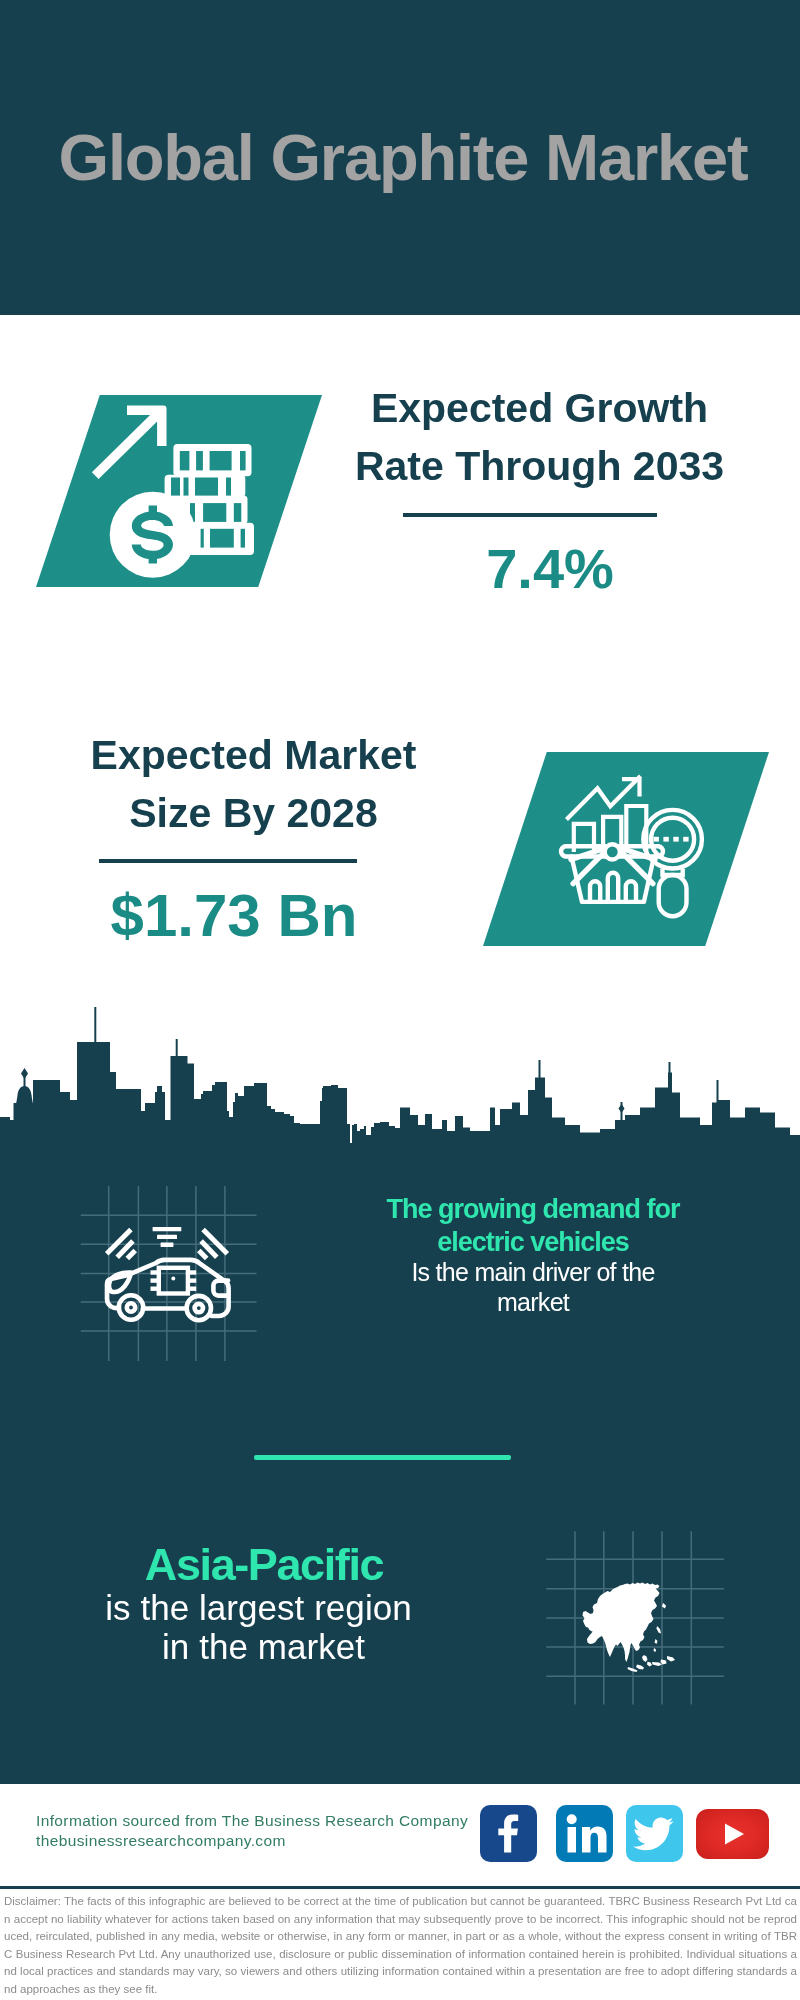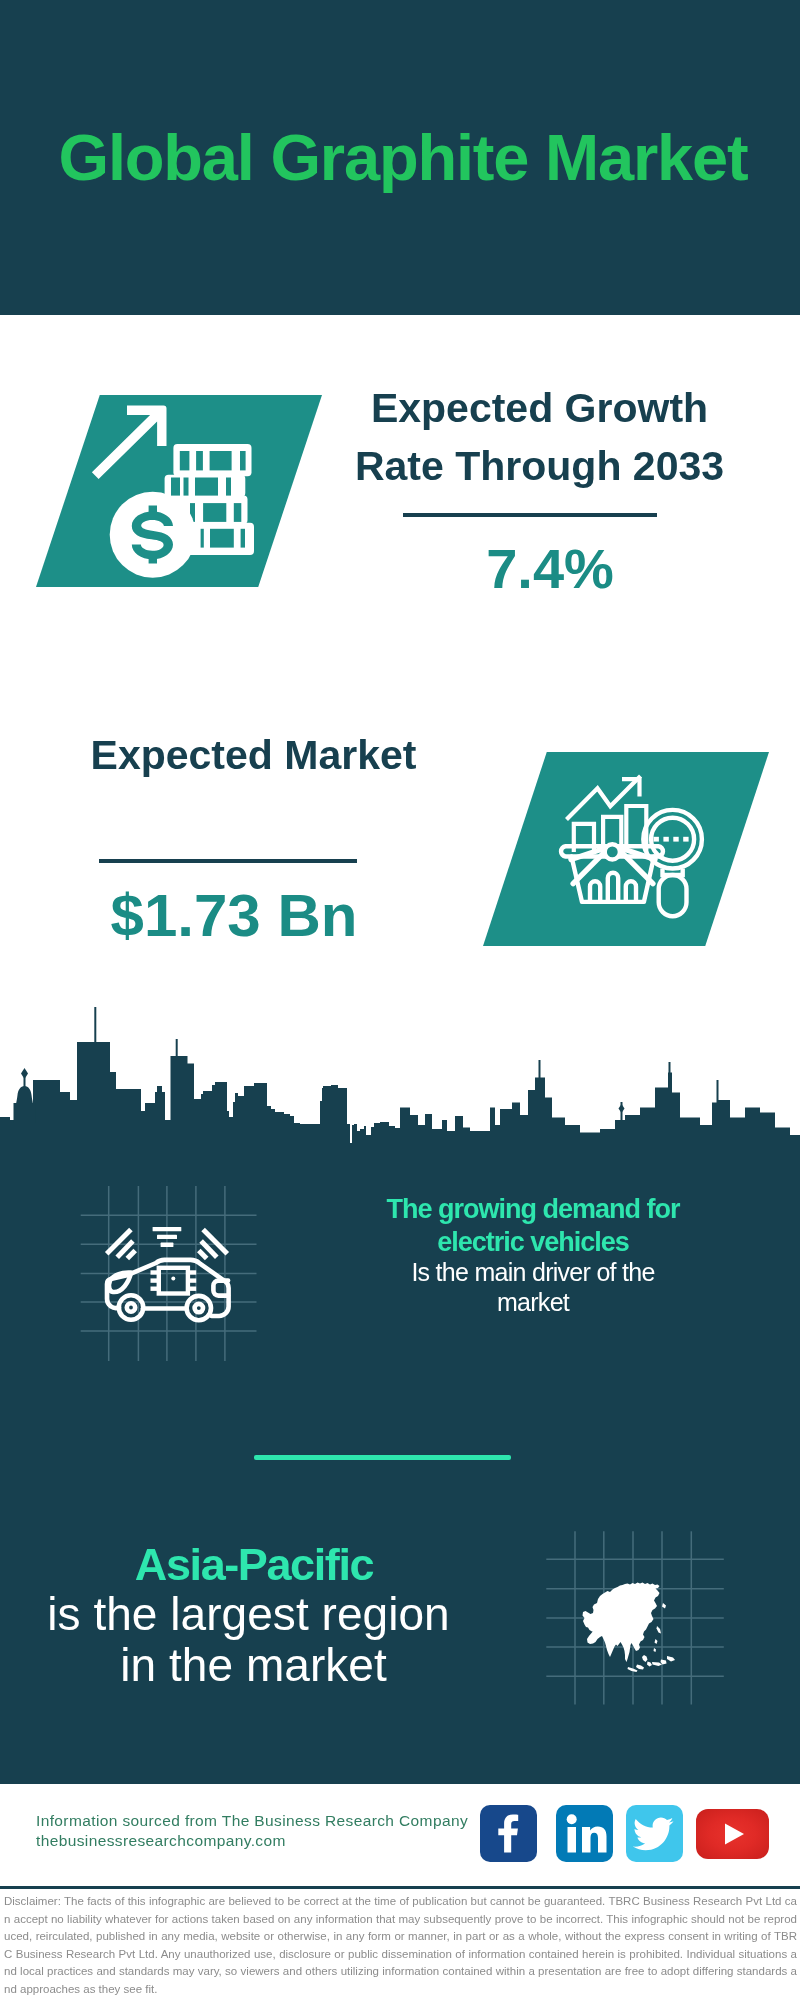--- a/index.html
+++ b/index.html
@@ -2,21 +2,21 @@
 <html><head>
 <meta charset="utf-8">
 <style>
   html,body{margin:0;padding:0;}
   body{width:800px;height:2000px;background:#ffffff;font-family:"Liberation Sans",sans-serif;overflow:hidden;}
   .page{position:relative;width:800px;height:2000px;background:#ffffff;}
 
   
   .header{position:absolute;left:0;top:0;width:800px;height:315px;background:#17404f;}
   .header-title{position:absolute;left:0;top:0;width:800px;height:315px;display:flex;align-items:center;justify-content:center;
-    color:#22c55e;font-size:65px;font-weight:bold;line-height:1;letter-spacing:-1.2px;padding-top:0px;padding-left:6px;box-sizing:border-box;}
+    color:#a3a3a3;font-size:65px;font-weight:bold;line-height:1;letter-spacing:-1.2px;padding-top:0px;padding-left:6px;box-sizing:border-box;}
 
   
   .stat-label{position:absolute;text-align:center;color:#17404f;font-size:41px;font-weight:bold;line-height:1.42;}
   .stat-rule{position:absolute;height:4px;background:#17404f;}
   .stat-value{position:absolute;text-align:center;color:#1b8c85;font-weight:bold;line-height:1;}
 
   
   .tile{position:absolute;background:#1d8f88;}
   .tile.p1{left:36px;top:395px;width:286px;height:192px;clip-path:polygon(22.3% 0%,100% 0%,77.7% 100%,0% 100%);}
   .tile.p2{left:483px;top:752px;width:286px;height:194px;clip-path:polygon(22.3% 0%,100% 0%,77.7% 100%,0% 100%);}
@@ -128,20 +128,21 @@
         <line x1="90.1" y1="131.6" x2="124.5" y2="97.2"></line>
         <line x1="169.9" y1="131.6" x2="135.5" y2="97.2"></line>
         <line x1="88.0" y1="107.5" x2="122.5" y2="96.0"></line>
         <line x1="172.0" y1="107.5" x2="137.5" y2="96.0"></line>
       </g>
       <circle cx="129.3" cy="99.9" r="7.6" fill="#1d8f88" stroke="#ffffff" stroke-width="4.4"></circle>
     </svg>
   </div>
   <div class="stat-label" style="left:52px;top:726px;width:403px;">
     <div>Expected Market</div>
+    <div>Size By 2028</div>
   </div>
   <div class="stat-rule" style="left:99px;top:859px;width:258px;"></div>
   <div class="stat-value" style="left:32px;top:886px;width:404px;font-size:60px;">$1.73 Bn</div>
 
   <div class="darkbody"></div>
   <svg class="skyline" width="800" height="148" viewBox="0 1000 800 148" style="left:0;top:1000px;">
     <path fill="#17404f" d="M 0,1146 L 0,1117 L 10,1117 L 10,1120 L 14,1120 L 14,1104 L 33,1104 L 33,1080 L 60,1080 L 60,1092 L 70,1092 L 70,1100 L 77,1100 L 77,1042 L 110,1042 L 110,1072 L 116,1072 L 116,1089 L 141,1089 L 141,1111 L 145,1111 L 145,1103 L 155,1103 L 155,1092 L 157,1092 L 157,1086 L 162,1086 L 162,1092 L 165,1092 L 165,1120 L 170.5,1120 L 170.5,1056 L 187.5,1056 L 187.5,1063.5 L 193.5,1063.5 L 193.5,1063.5 L 194,1063.5 L 194,1099 L 201,1099 L 201,1094 L 203,1094 L 203,1091 L 212,1091 L 212,1085 L 215,1085 L 215,1082 L 227,1082 L 227,1111 L 229,1111 L 229,1117 L 233,1117 L 233,1102 L 235,1102 L 235,1093 L 238,1093 L 238,1096 L 244,1096 L 244,1086 L 254,1086 L 254,1083 L 267,1083 L 267,1106 L 271,1106 L 271,1109 L 275,1109 L 275,1112 L 284,1112 L 284,1114 L 290,1114 L 290,1116 L 294,1116 L 294,1123 L 300,1123 L 300,1124 L 320,1124 L 320,1101 L 322,1101 L 322,1088 L 323,1088 L 323,1086 L 331,1086 L 331,1085 L 338,1085 L 338,1088 L 347,1088 L 347,1124 L 350,1124 L 350,1143 L 352,1143 L 352,1125 L 354,1125 L 354,1124 L 357,1124 L 357,1131 L 360,1131 L 360,1129 L 364,1129 L 364,1126 L 366,1126 L 366,1135 L 371,1135 L 371,1127 L 374,1127 L 374,1123 L 380,1123 L 380,1122 L 389,1122 L 389,1126 L 395,1126 L 395,1128 L 400,1128 L 400,1107.5 L 410,1107.5 L 410,1115 L 418,1115 L 418,1125 L 425,1125 L 425,1114 L 432,1114 L 432,1129 L 442,1129 L 442,1120 L 447,1120 L 447,1131 L 455,1131 L 455,1116 L 463,1116 L 463,1127.5 L 470,1127.5 L 470,1131 L 490,1131 L 490,1107.5 L 495,1107.5 L 495,1125 L 500,1125 L 500,1109 L 512,1109 L 512,1102.5 L 520,1102.5 L 520,1115 L 528,1115 L 528,1090 L 535,1090 L 535,1077.5 L 545,1077.5 L 545,1097.5 L 552,1097.5 L 552,1117.5 L 565,1117.5 L 565,1125 L 580,1125 L 580,1132.5 L 600,1132.5 L 600,1129 L 615,1129 L 615,1120 L 625,1120 L 625,1115 L 640,1115 L 640,1107.5 L 655,1107.5 L 655,1087.5 L 668,1087.5 L 668,1072.5 L 672,1072.5 L 672,1092.5 L 680,1092.5 L 680,1117.5 L 700,1117.5 L 700,1125 L 712,1125 L 712,1102.5 L 718,1102.5 L 718,1100 L 730,1100 L 730,1117.5 L 745,1117.5 L 745,1107.5 L 760,1107.5 L 760,1112.5 L 775,1112.5 L 775,1127.5 L 790,1127.5 L 790,1135 L 800,1135 L 800,1135 L 800,1135 L 800,1146 Z"></path>
     <g stroke="#17404f" stroke-width="2" fill="none">
       <line x1="24.5" y1="1070" x2="24.5" y2="1090"></line>
       <line x1="95.3" y1="1007" x2="95.3" y2="1045"></line>
@@ -244,25 +245,25 @@
       <path d="M47,88 l5,1.5 l4.5,2 l-1,1.5 l-5,-1 l-4,-2 Z"></path>
       <path d="M71,83 l7,0.5 l3,2 l-3.5,1.5 l-6,-1.5 Z"></path>
       <path d="M80,80.5 l5,1 l0.5,3 l-4,1 l-2,-2.5 Z"></path>
       <path d="M86,77 l6,1.5 l2,2.5 l-4,1.5 l-4,-2.5 Z"></path>
       <path d="M73,69 l2,1.5 l-0.5,2.5 l-2,-1 Z"></path>
       <path d="M74.5,60 l2,2 l-1,3 l-2,-1.5 Z"></path>
       <path d="M76,47 l3,3 l1,4.5 l-2.5,-1 l-2,-4 Z"></path>
       <path d="M82,24 l3,2.5 l-1,3 l-3,-2 Z"></path>
     </g>
   </svg>
-  <div class="fact" style="left:13px;top:1536px;width:470px;">
+  <div class="fact" style="left:23px;top:1536px;width:470px;">
     <div class="hl" style="font-size:45px;letter-spacing:-1.4px;line-height:1.18;">
       <div style="margin-left:12px;position:relative;top:2px">Asia-Pacific</div>
     </div>
-    <div class="nm" style="font-size:46px;letter-spacing:0.05px;line-height:1.1;">
+    <div class="nm" style="font-size:35px;letter-spacing:0.05px;line-height:1.1;">
       <div style="margin-left:1px">is the largest region</div>
       <div style="margin-left:11px">in the market</div>
     </div>
   </div>
 
   <div class="src-line" style="left:36px;top:1813px;">Information sourced from The Business Research Company</div>
   <div class="src-line" style="left:36px;top:1833px;">thebusinessresearchcompany.com</div>
 
   <a class="social" style="left:480px;top:1805px;width:57px;height:57px;background:#17488b;">
     <svg width="57" height="57" viewBox="0 0 57 57">

